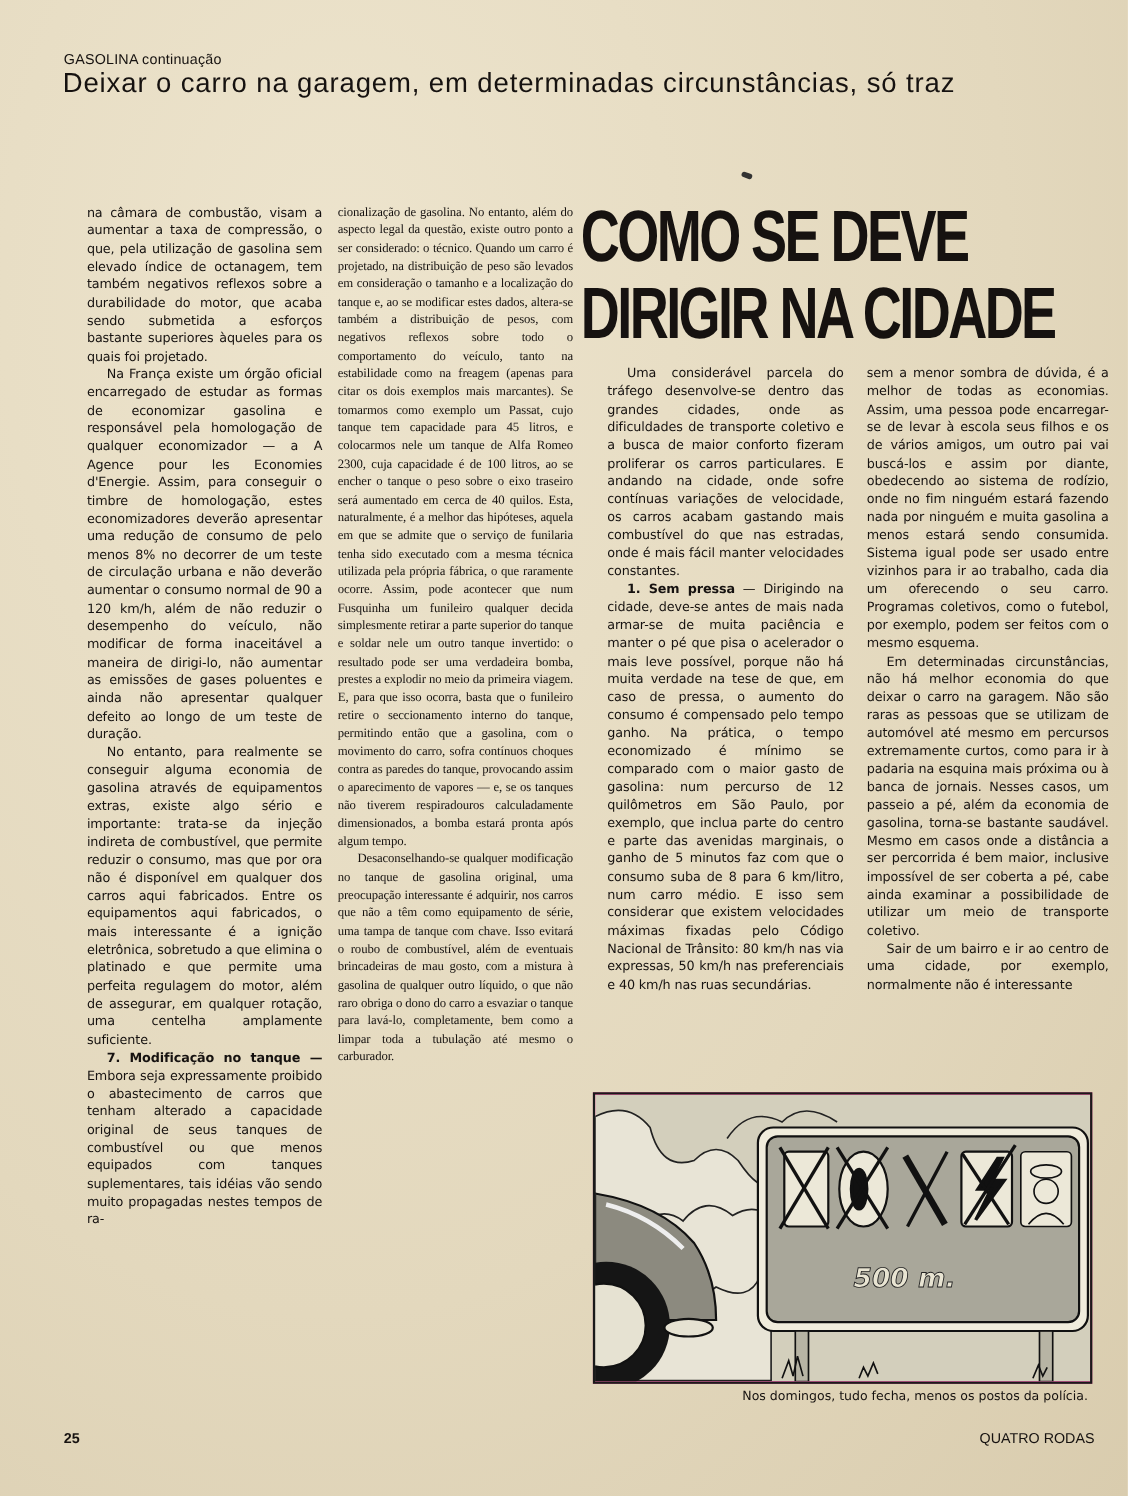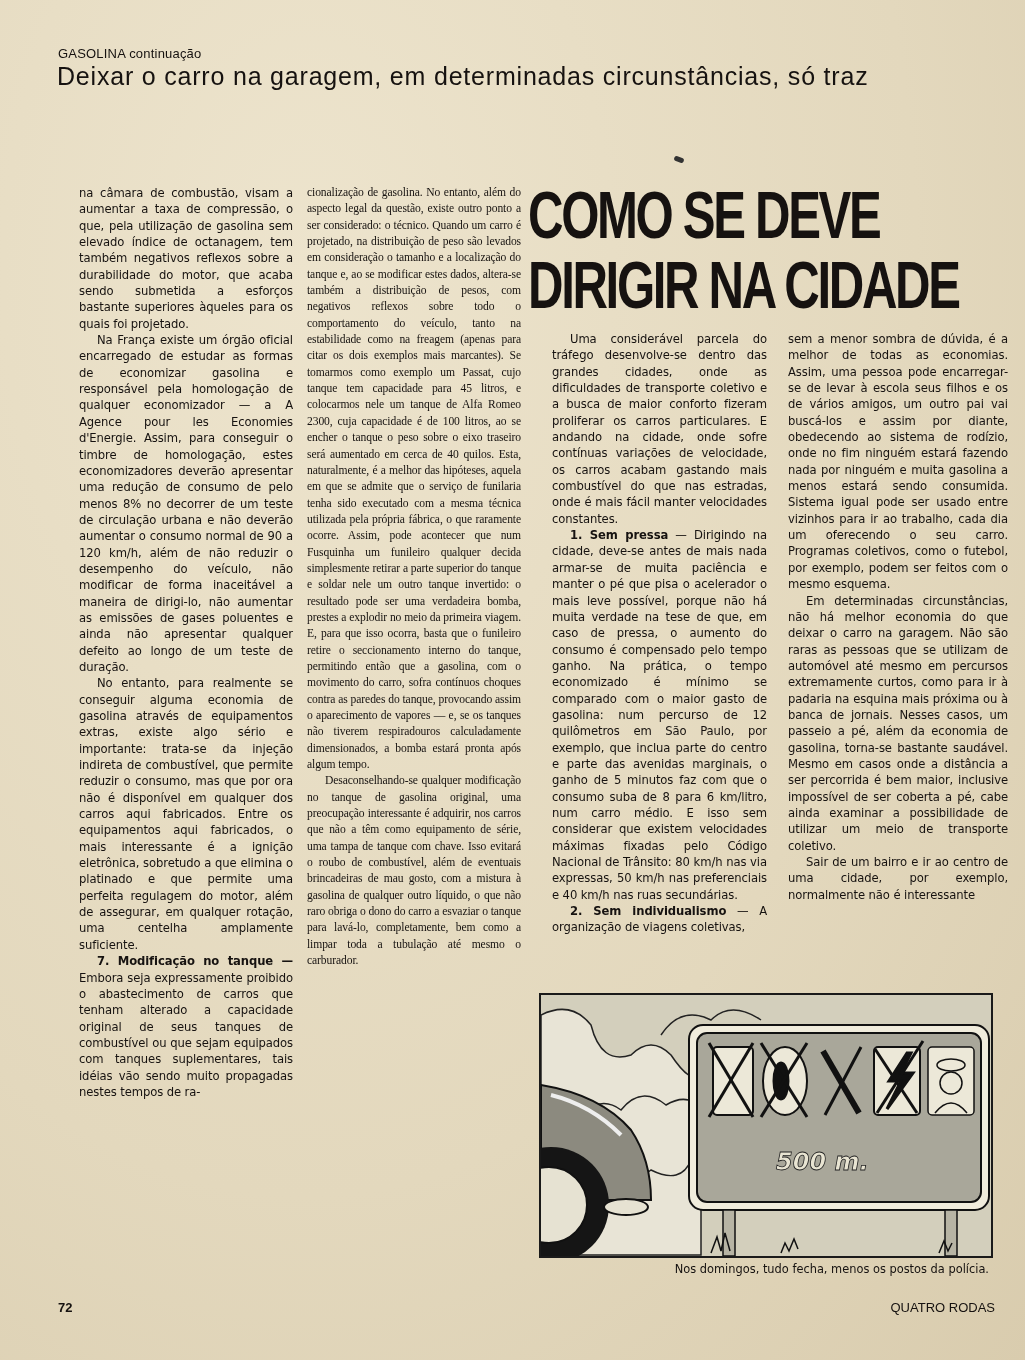--- a/index.html
+++ b/index.html
@@ -64,37 +64,36 @@
   <b>GASOLINA</b>
   <span>continuação</span>
 </div>
 <div class="headline">Deixar o carro na garagem, em determinadas circunstâncias, só traz</div>
 <div class="dot"></div>
 
 <div class="col" id="col1">
   <p>na câmara de combustão, visam a aumentar a taxa de compressão, o que, pela utilização de gasolina sem elevado índice de octanagem, tem também negativos reflexos sobre a durabilidade do motor, que acaba sendo submetida a esforços bastante superiores àqueles para os quais foi projetado.</p>
   <p class="ind">Na França existe um órgão oficial encarregado de estudar as formas de economizar gasolina e responsável pela homologação de qualquer economizador — a A Agence pour les Economies d'Energie. Assim, para conseguir o timbre de homologação, estes economizadores deverão apresentar uma redução de consumo de pelo menos 8% no decorrer de um teste de circulação urbana e não deverão aumentar o consumo normal de 90 a 120 km/h, além de não reduzir o desempenho do veículo, não modificar de forma inaceitável a maneira de dirigi-lo, não aumentar as emissões de gases poluentes e ainda não apresentar qualquer defeito ao longo de um teste de duração.</p>
   <p class="ind">No entanto, para realmente se conseguir alguma economia de gasolina através de equipamentos extras, existe algo sério e importante: trata-se da injeção indireta de combustível, que permite reduzir o consumo, mas que por ora não é disponível em qualquer dos carros aqui fabricados. Entre os equipamentos aqui fabricados, o mais interessante é a ignição eletrônica, sobretudo a que elimina o platinado e que permite uma perfeita regulagem do motor, além de assegurar, em qualquer rotação, uma centelha amplamente suficiente.</p>
-  <p class="ind"><b>7. Modificação no tanque —</b><span> Embora seja expressamente proibido o abastecimento de carros que tenham alterado a capacidade original de seus tanques de combustível ou que sejam equipados com tanques suplementares, tais idéias vão sendo muito propagadas nestes tempos de ra-</span></p>
+  <p class="ind"><b>7. Modificação no tanque —</b><span> Embora seja expressamente proibido o abastecimento de carros que tenham alterado a capacidade original de seus tanques de combustível ou que menos equipados com tanques suplementares, tais idéias vão sendo muito propagadas nestes tempos de ra-</span></p>
 </div>
 
 <div class="col" id="col2">
   <p>cionalização de gasolina. No entanto, além do aspecto legal da questão, existe outro ponto a ser considerado: o técnico. Quando um carro é projetado, na distribuição de peso são levados em consideração o tamanho e a localização do tanque e, ao se modificar estes dados, altera-se também a distribuição de pesos, com negativos reflexos sobre todo o comportamento do veículo, tanto na estabilidade como na freagem (apenas para citar os dois exemplos mais marcantes). Se tomarmos como exemplo um Passat, cujo tanque tem capacidade para 45 litros, e colocarmos nele um tanque de Alfa Romeo 2300, cuja capacidade é de 100 litros, ao se encher o tanque o peso sobre o eixo traseiro será aumentado em cerca de 40 quilos. Esta, naturalmente, é a melhor das hipóteses, aquela em que se admite que o serviço de funilaria tenha sido executado com a mesma técnica utilizada pela própria fábrica, o que raramente ocorre. Assim, pode acontecer que num Fusquinha um funileiro qualquer decida simplesmente retirar a parte superior do tanque e soldar nele um outro tanque invertido: o resultado pode ser uma verdadeira bomba, prestes a explodir no meio da primeira viagem. E, para que isso ocorra, basta que o funileiro retire o seccionamento interno do tanque, permitindo então que a gasolina, com o movimento do carro, sofra contínuos choques contra as paredes do tanque, provocando assim o aparecimento de vapores — e, se os tanques não tiverem respiradouros calculadamente dimensionados, a bomba estará pronta após algum tempo.</p>
   <p class="ind">Desaconselhando-se qualquer modificação no tanque de gasolina original, uma preocupação interessante é adquirir, nos carros que não a têm como equipamento de série, uma tampa de tanque com chave. Isso evitará o roubo de combustível, além de eventuais brincadeiras de mau gosto, com a mistura à gasolina de qualquer outro líquido, o que não raro obriga o dono do carro a esvaziar o tanque para lavá-lo, completamente, bem como a limpar toda a tubulação até mesmo o carburador.</p>
 </div>
 
 <div class="title-block">
   <div>COMO SE DEVE</div>
   <div>DIRIGIR NA CIDADE</div>
 </div>
 
 <div class="col" id="col3">
   <p class="ind">Uma considerável parcela do tráfego desenvolve-se dentro das grandes cidades, onde as dificuldades de transporte coletivo e a busca de maior conforto fizeram proliferar os carros particulares. E andando na cidade, onde sofre contínuas variações de velocidade, os carros acabam gastando mais combustível do que nas estradas, onde é mais fácil manter velocidades constantes.</p>
   <p class="ind"><b>1. Sem pressa</b><span> — Dirigindo na cidade, deve-se antes de mais nada armar-se de muita paciência e manter o pé que pisa o acelerador o mais leve possível, porque não há muita verdade na tese de que, em caso de pressa, o aumento do consumo é compensado pelo tempo ganho. Na prática, o tempo economizado é mínimo se comparado com o maior gasto de gasolina: num percurso de 12 quilômetros em São Paulo, por exemplo, que inclua parte do centro e parte das avenidas marginais, o ganho de 5 minutos faz com que o consumo suba de 8 para 6 km/litro, num carro médio. E isso sem considerar que existem velocidades máximas fixadas pelo Código Nacional de Trânsito: 80 km/h nas via expressas, 50 km/h nas preferenciais e 40 km/h nas ruas secundárias.</span></p>
-  <p class="ind"><b>2. Sem individualismo</b><span> — A organização de viagens coletivas,</span></p>
 </div>
 
 <div class="col" id="col4">
   <p>sem a menor sombra de dúvida, é a melhor de todas as economias. Assim, uma pessoa pode encarregar-se de levar à escola seus filhos e os de vários amigos, um outro pai vai buscá-los e assim por diante, obedecendo ao sistema de rodízio, onde no fim ninguém estará fazendo nada por ninguém e muita gasolina a menos estará sendo consumida. Sistema igual pode ser usado entre vizinhos para ir ao trabalho, cada dia um oferecendo o seu carro. Programas coletivos, como o futebol, por exemplo, podem ser feitos com o mesmo esquema.</p>
   <p class="ind">Em determinadas circunstâncias, não há melhor economia do que deixar o carro na garagem. Não são raras as pessoas que se utilizam de automóvel até mesmo em percursos extremamente curtos, como para ir à padaria na esquina mais próxima ou à banca de jornais. Nesses casos, um passeio a pé, além da economia de gasolina, torna-se bastante saudável. Mesmo em casos onde a distância a ser percorrida é bem maior, inclusive impossível de ser coberta a pé, cabe ainda examinar a possibilidade de utilizar um meio de transporte coletivo.</p>
   <p class="ind">Sair de um bairro e ir ao centro de uma cidade, por exemplo, normalmente não é interessante</p>
 </div>
 
 <div class="illus">
   <svg width="450" height="261" viewBox="0 0 450 261">
@@ -143,14 +142,14 @@
     <path d="M10 100 q40 10 70 40" fill="none" stroke="#eee" stroke-width="4"></path>
     <circle cx="10" cy="210" r="58" fill="#151515"></circle>
     <circle cx="8" cy="210" r="38" fill="#e6e2d2" stroke="#111" stroke-width="2"></circle>
     <ellipse cx="85" cy="212" rx="22" ry="8" fill="#e6e2d2" stroke="#111" stroke-width="2"></ellipse>
 
     <path d="M170 258 l6 -16 l4 14 l4 -18 l5 18 M240 258 l4 -10 l4 8 l5 -12 l4 10 M398 258 l5 -12 l4 10 l4 -8" fill="none" stroke="#111" stroke-width="1.5"></path>
   </svg>
 </div>
 <div class="caption">Nos domingos, tudo fecha, menos os postos da polícia.</div>
 
-<div class="folio left">72</div>
+<div class="folio left">25</div>
 <div class="folio right">QUATRO RODAS</div>
 
 </body></html>

